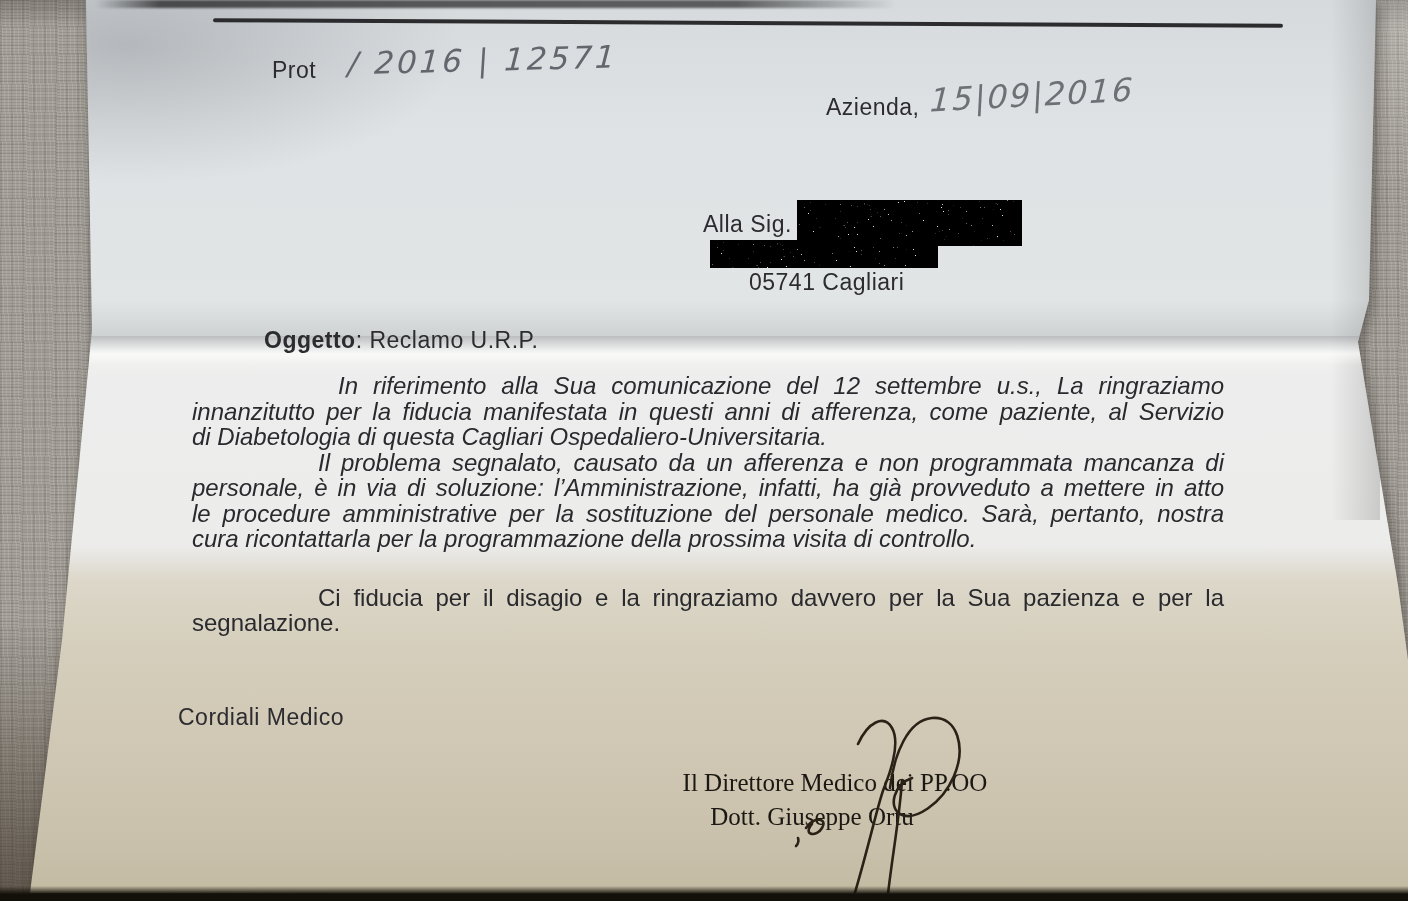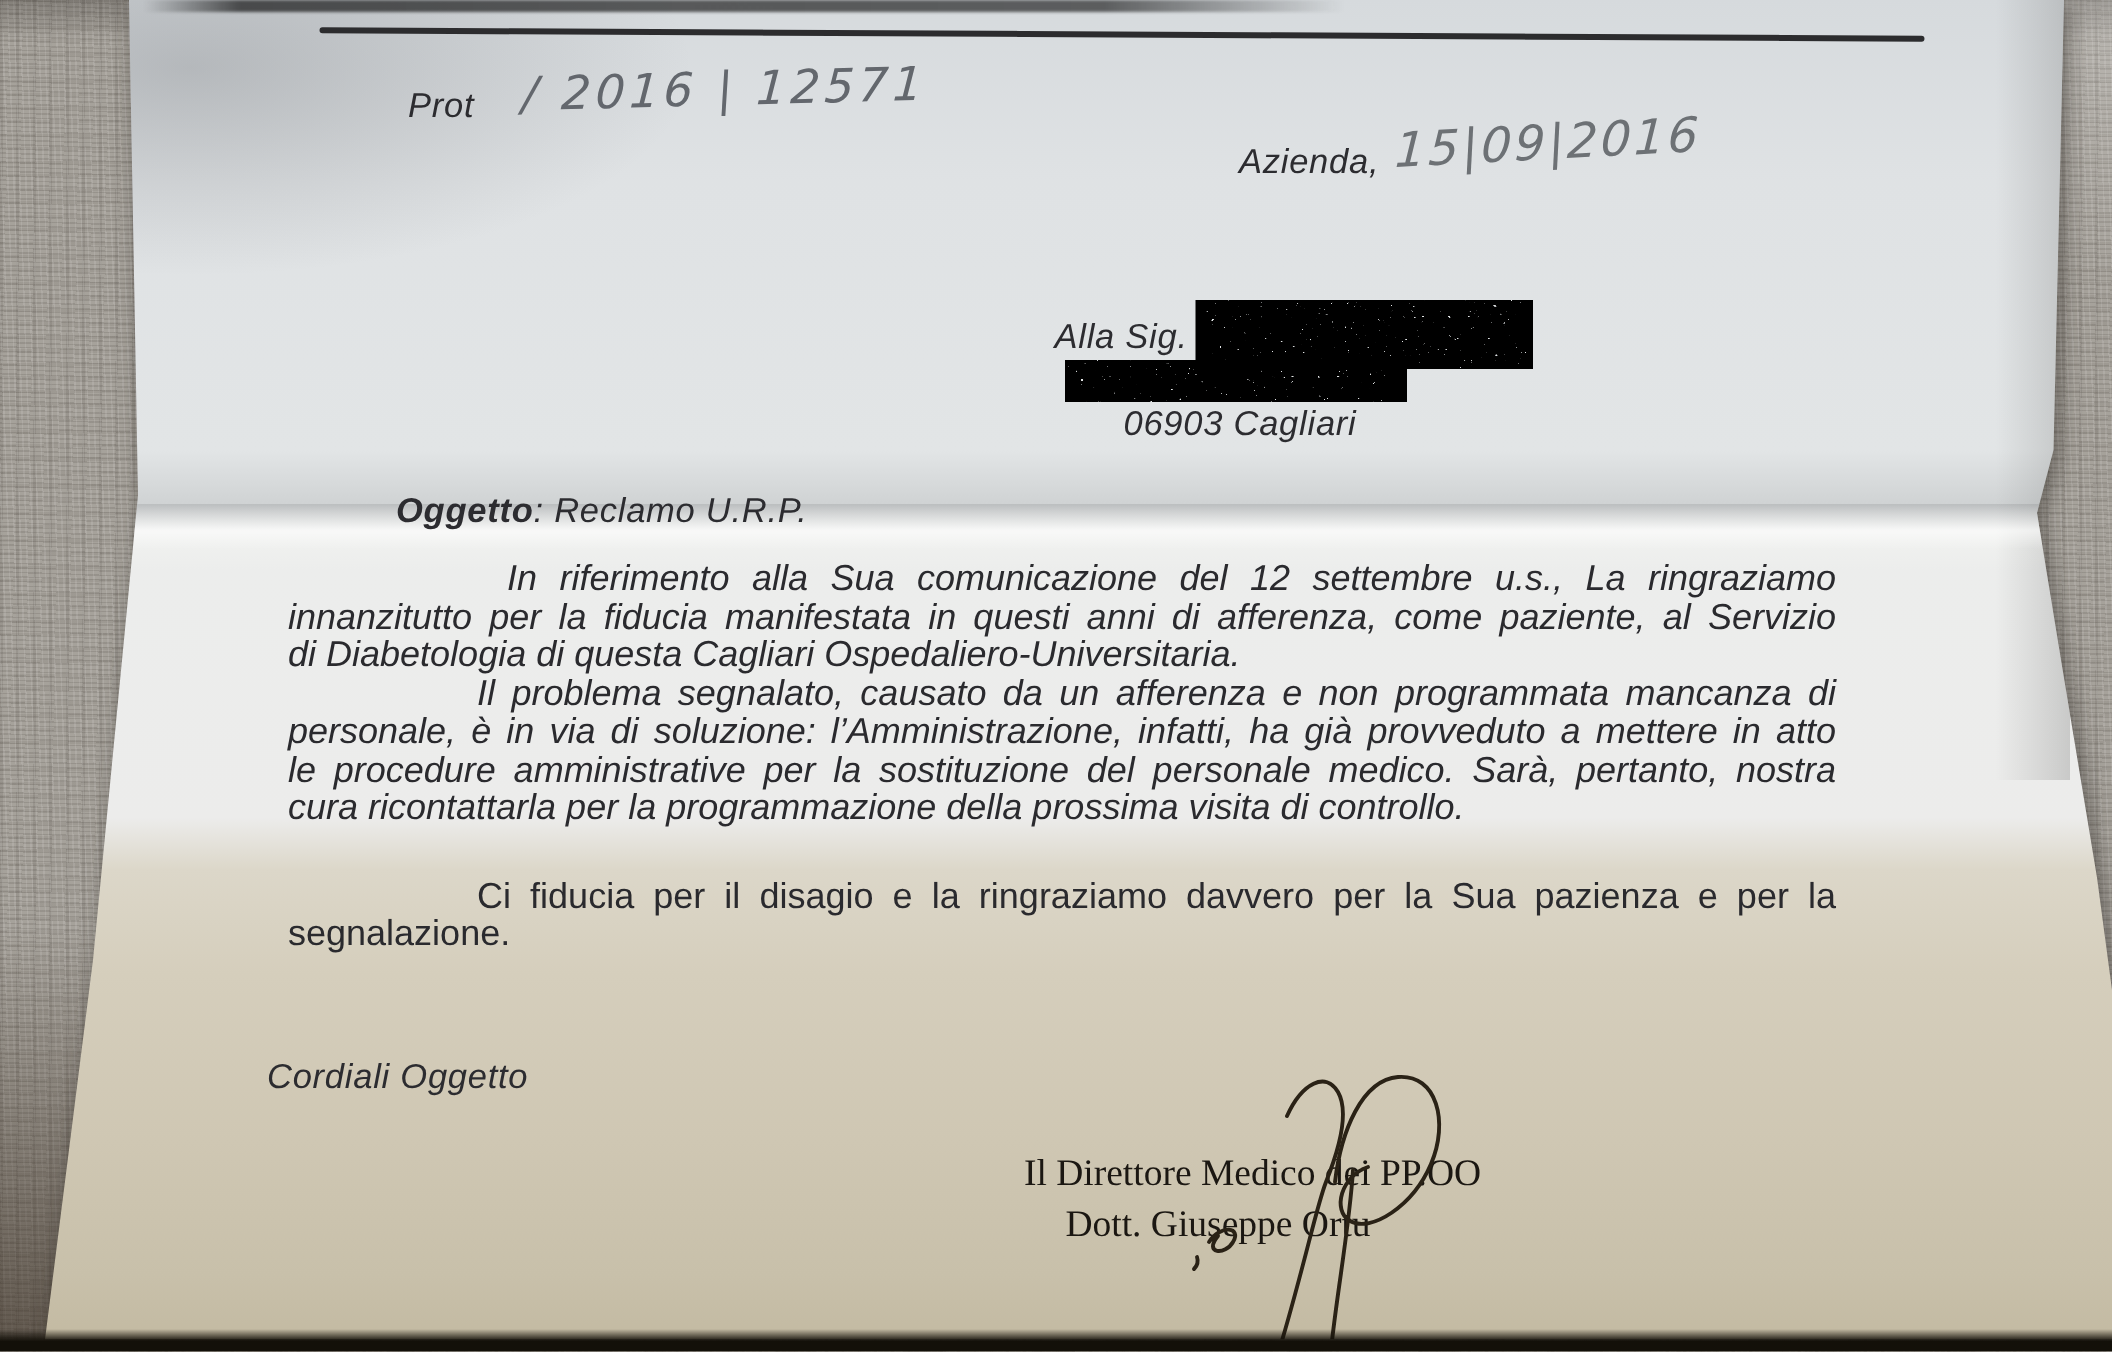--- a/index.html
+++ b/index.html
@@ -34,21 +34,21 @@
     background:linear-gradient(270deg, rgba(120,121,120,.30), rgba(120,121,120,0) 80%);}
   .crease{position:absolute;left:0;top:336px;width:100%;height:30px;pointer-events:none;
     background:linear-gradient(180deg, rgba(118,120,122,.22), rgba(255,255,255,.55) 58%, rgba(255,255,255,0));}
   .top-shadow{position:absolute;left:96px;top:0;width:800px;height:8px;filter:blur(1px);pointer-events:none;
     background:linear-gradient(90deg, rgba(10,10,10,0), rgba(10,10,10,.65) 8%, rgba(10,10,10,.6) 80%, rgba(10,10,10,0));}
   .bottom-strip{position:absolute;left:0;top:886px;width:100%;height:15px;z-index:60;
     background:linear-gradient(180deg, rgba(19,16,9,0), #131009 55%);}
 
   .rule{position:absolute;left:213px;top:21px;width:1070px;height:4px;background:#2c2c2e;transform:rotate(.3deg);border-radius:2px;}
 
-  .print{color:#2c2c30;font-style:italic;}
+  .print{color:#2c2c30;}
   .abs{position:absolute;}
   .fs23{font-size:23px;letter-spacing:.5px;}
   .hand{font-family:"DejaVu Sans",sans-serif;font-style:italic;white-space:nowrap;}
   .hand-prot{left:348px;top:42px;font-size:31px;color:#63676d;letter-spacing:3px;transform:rotate(-1.5deg) skewX(-5deg);}
   .hand-date{left:930px;top:76px;font-size:32px;color:#6d7175;letter-spacing:2px;transform:rotate(-3deg) skewX(-6deg);}
 
   .redact{position:absolute;}
 
   .body-text{position:absolute;left:192px;top:373px;width:1032px;font-size:24px;color:#2a2a2e;line-height:25.5px;}
   .para{margin:0;}
@@ -93,21 +93,21 @@
           <feTurbulence type="fractalNoise" baseFrequency="0.55" numOctaves="2" seed="7"></feTurbulence>
           <feColorMatrix type="matrix" values="0 0 0 0 0  0 0 0 0 0  0 0 0 0 0  5 5 5 -7 0"></feColorMatrix>
         </filter>
       </defs>
       <rect width="225" height="46" filter="url(#nz)"></rect>
     </svg>
     <svg class="redact" style="left:710px;top:240px;" width="228" height="28">
       <rect width="228" height="28" filter="url(#nz)"></rect>
     </svg>
 
-    <div class="abs print fs23" style="left:749px;top:269px;">06903 Cagliari</div>
+    <div class="abs print fs23" style="left:749px;top:269px;">05741 Cagliari</div>
 
     <div class="abs print fs23" style="left:264px;top:327px;">
       <b>Oggetto</b><span>: Reclamo U.R.P.</span>
     </div>
 
     <div class="body-text">
       <div class="para italic">
         <div class="bline ind1">In riferimento alla Sua comunicazione del 12 settembre u.s., La ringraziamo</div>
         <div class="bline">innanzitutto per la fiducia manifestata in questi anni di afferenza, come paziente, al Servizio</div>
         <div class="bline last">di Diabetologia di questa Cagliari Ospedaliero-Universitaria.</div>
@@ -117,21 +117,21 @@
         <div class="bline">personale, è in via di soluzione: l’Amministrazione, infatti, ha già provveduto a mettere in atto</div>
         <div class="bline">le procedure amministrative per la sostituzione del personale medico. Sarà, pertanto, nostra</div>
         <div class="bline last">cura ricontattarla per la programmazione della prossima visita di controllo.</div>
       </div>
       <div class="para para3">
         <div class="bline ind2">Ci fiducia per il disagio e la ringraziamo davvero per la Sua pazienza e per la</div>
         <div class="bline last">segnalazione.</div>
       </div>
     </div>
 
-    <div class="abs print fs23" style="left:178px;top:704px;">Cordiali Oggetto</div>
+    <div class="abs print fs23" style="left:178px;top:704px;">Cordiali Medico</div>
 
     <div class="sig-block">
       <div>Il Direttore Medico dei PP.OO</div>
       <div class="sig-name">Dott. Giuseppe Ortu</div>
     </div>
 
     <svg class="sig-svg" width="250" height="190" viewBox="0 0 250 190">
       <g fill="none" stroke="#2a2216" stroke-width="2.6" stroke-linecap="round">
         <path d="M116,34 C126,12 142,4 150,18 C158,32 150,58 142,78 C136,93 128,132 112,186"></path>
         <path d="M148,78 C152,44 166,10 190,8 C216,6 224,38 212,66 C200,94 172,112 158,104 C146,97 152,74 170,68"></path>

